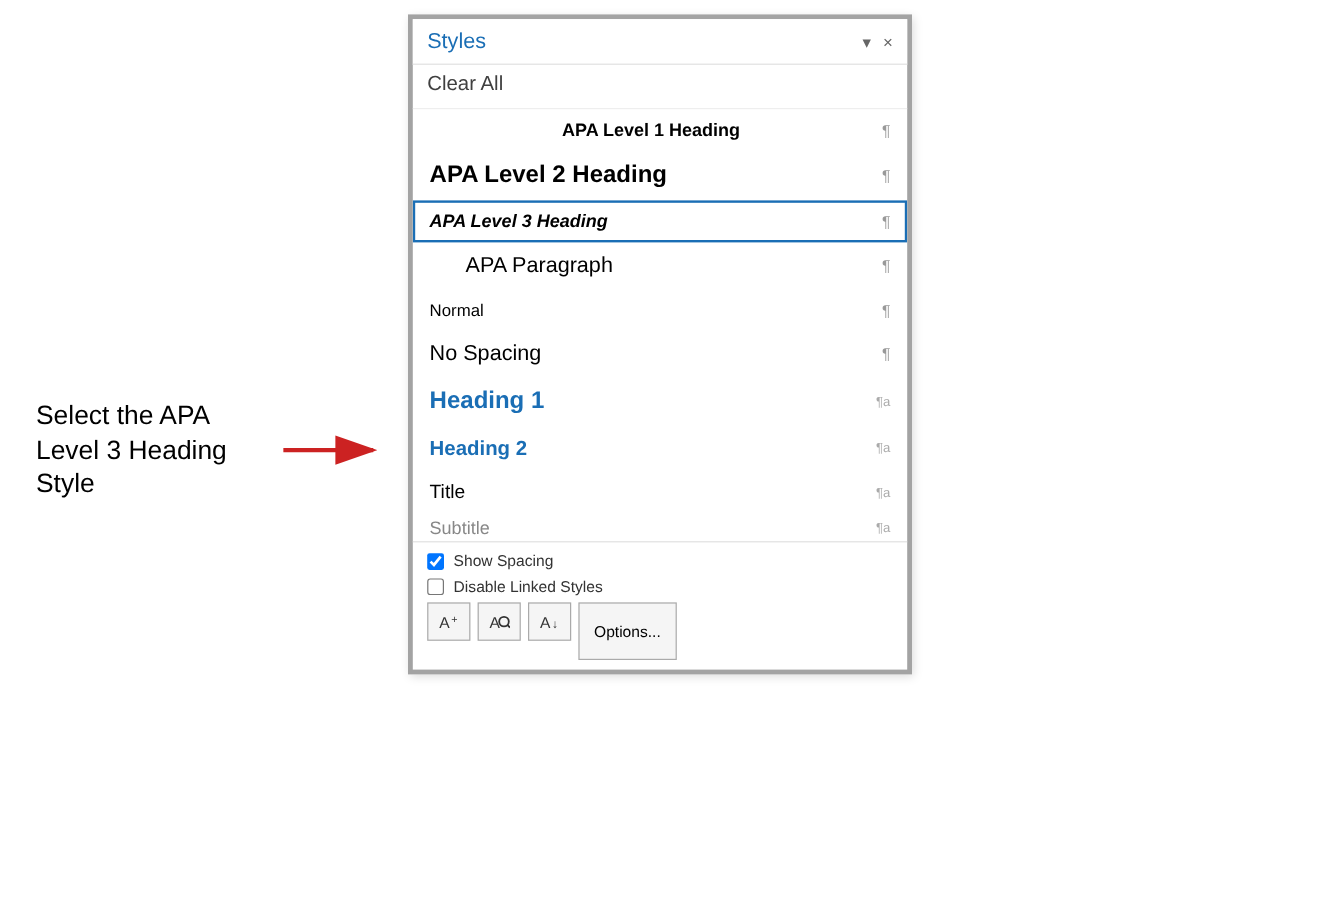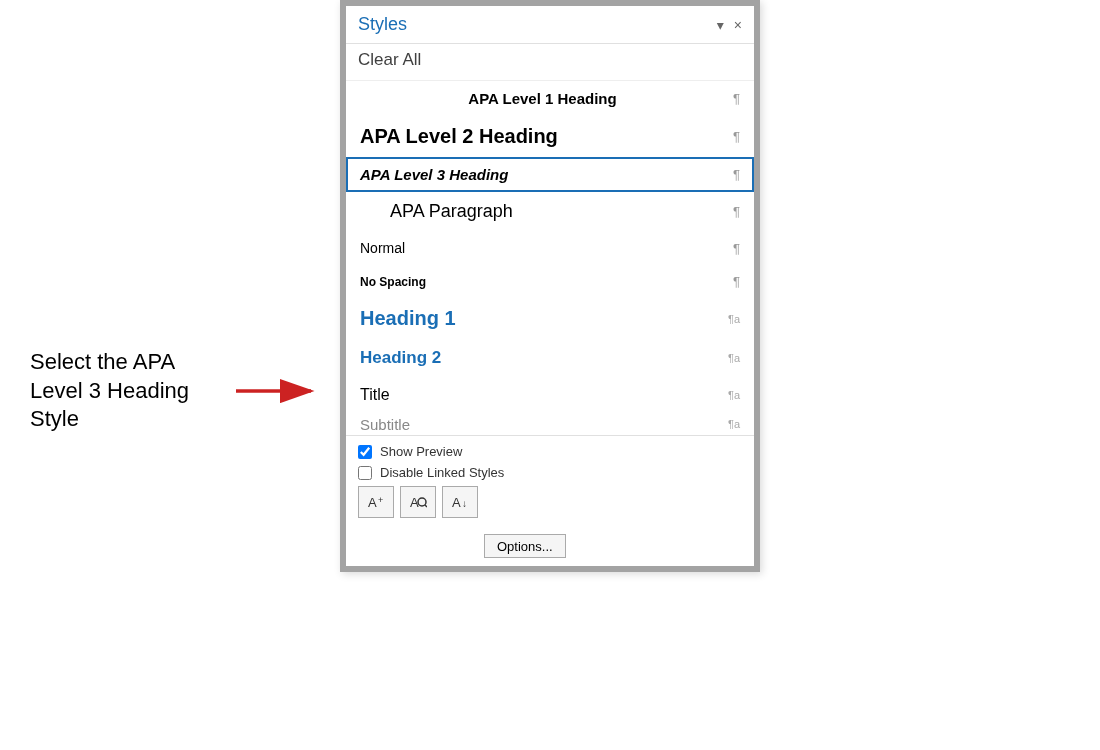--- a/index.html
+++ b/index.html
@@ -24,44 +24,43 @@
 
     
     .left-label {
       position: absolute;
       left: 30px;
       top: 50%;
       transform: translateY(-50%);
       display: flex;
       align-items: center;
       gap: 16px;
-      margin-top: 16px;
     }
 
     .left-label-text {
       font-size: 22px;
       color: #000000;
       line-height: 1.3;
       font-family: Arial, sans-serif;
       max-width: 190px;
     }
 
     .arrow-container {
       display: flex;
       align-items: center;
     }
 
     
     .styles-panel {
       position: absolute;
       left: 340px;
-      top: 0;
+      top: 12px;
       width: 420px;
       background: #ffffff;
-      border: 6px solid #a3a3a3;
+      border: 4px solid #a3a3a3;
       box-shadow: 2px 2px 8px rgba(0,0,0,0.15);
     }
 
     .panel-header {
       display: flex;
       align-items: center;
       justify-content: space-between;
       padding: 8px 12px;
       border-bottom: 1px solid #e0e0e0;
       background: #ffffff;
@@ -124,21 +123,21 @@
       font-size: 13px;
       margin-left: 8px;
     }
 
     
     .apa-level1 { font-weight: bold; font-size: 15px; text-align: center; display: block; }
     .apa-level2 { font-weight: bold; font-size: 20px; display: block; }
     .apa-level3 { font-weight: bold; font-style: italic; font-size: 15px; display: block; }
     .apa-paragraph { font-size: 18px; display: block; padding-left: 30px; }
     .normal-style { font-size: 14px; display: block; }
-    .no-spacing-style { font-size: 12px; display: block; font-weight: bold; }
+    .no-spacing-style { font-size: 18px; display: block; }
     .heading1-style { font-size: 20px; color: #1a6eb5; font-weight: bold; display: block; }
     .heading2-style { font-size: 17px; color: #1a6eb5; font-weight: bold; display: block; }
     .title-style { font-size: 16px; display: block; }
     .subtitle-style { font-size: 15px; color: #888888; display: block; }
 
     .panel-footer {
       border-top: 1px solid #e0e0e0;
       padding: 8px 12px;
     }
 
@@ -174,22 +173,21 @@
       min-width: 36px;
       height: 32px;
     }
 
     .options-btn {
       border: 1px solid #aaaaaa;
       background: #f5f5f5;
       padding: 4px 12px;
       cursor: pointer;
       font-size: 13px;
-      height: 24px;
-      margin-top: 48px;
+      height: 48px;
     }
 
     
     .style-item.partial {
       overflow: hidden;
       height: 22px;
     }
 
     .pilcrow-small {
       font-size: 11px;
@@ -280,21 +278,21 @@
       <div class="style-item partial">
         <span class="style-item-name subtitle-style">Subtitle</span>
         <span class="style-item-icon pilcrow-small">¶a</span>
       </div>
 
     </div>
 
     <div class="panel-footer">
       <div class="checkbox-row">
         <input type="checkbox" checked="" style="">
-        <span>Show Preview</span>
+        <span>Show Spacing</span>
       </div>
       <div class="checkbox-row">
         <input type="checkbox" style="">
         <span>Disable Linked Styles</span>
       </div>
       <div class="footer-buttons">
         <button class="footer-btn" title="New Style">
           <svg width="18" height="18" viewBox="0 0 18 18">
             <text x="1" y="14" font-size="13" fill="#333">A</text>
             <text x="11" y="10" font-size="9" fill="#333">+</text>

